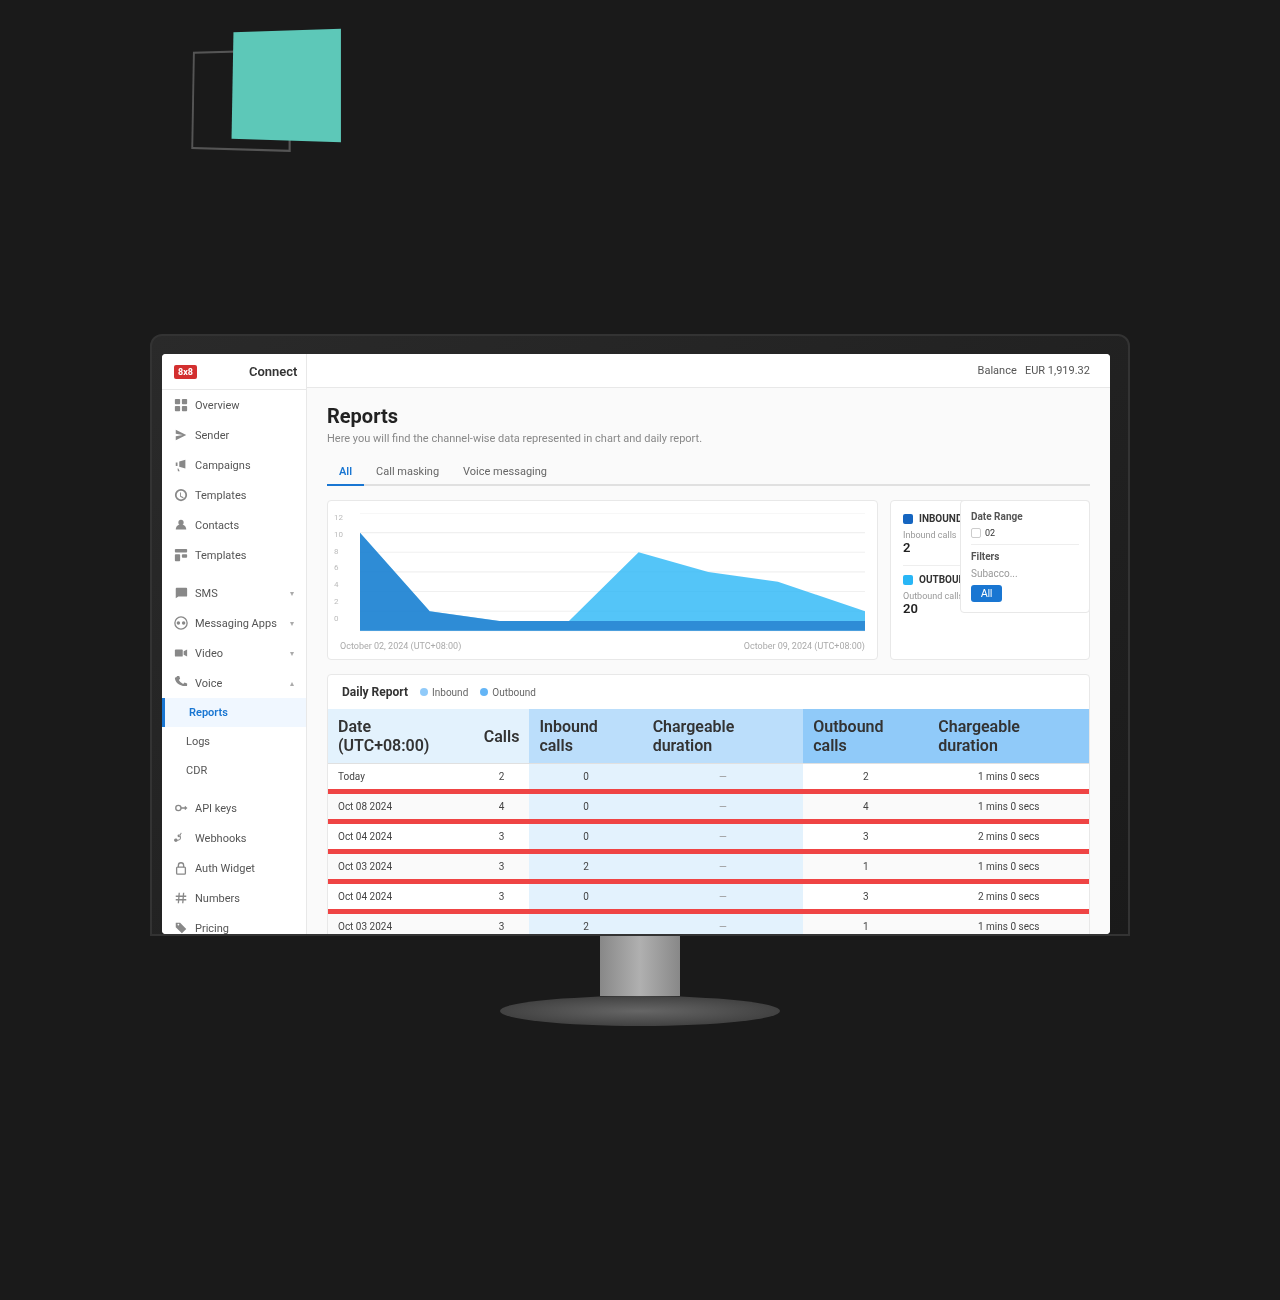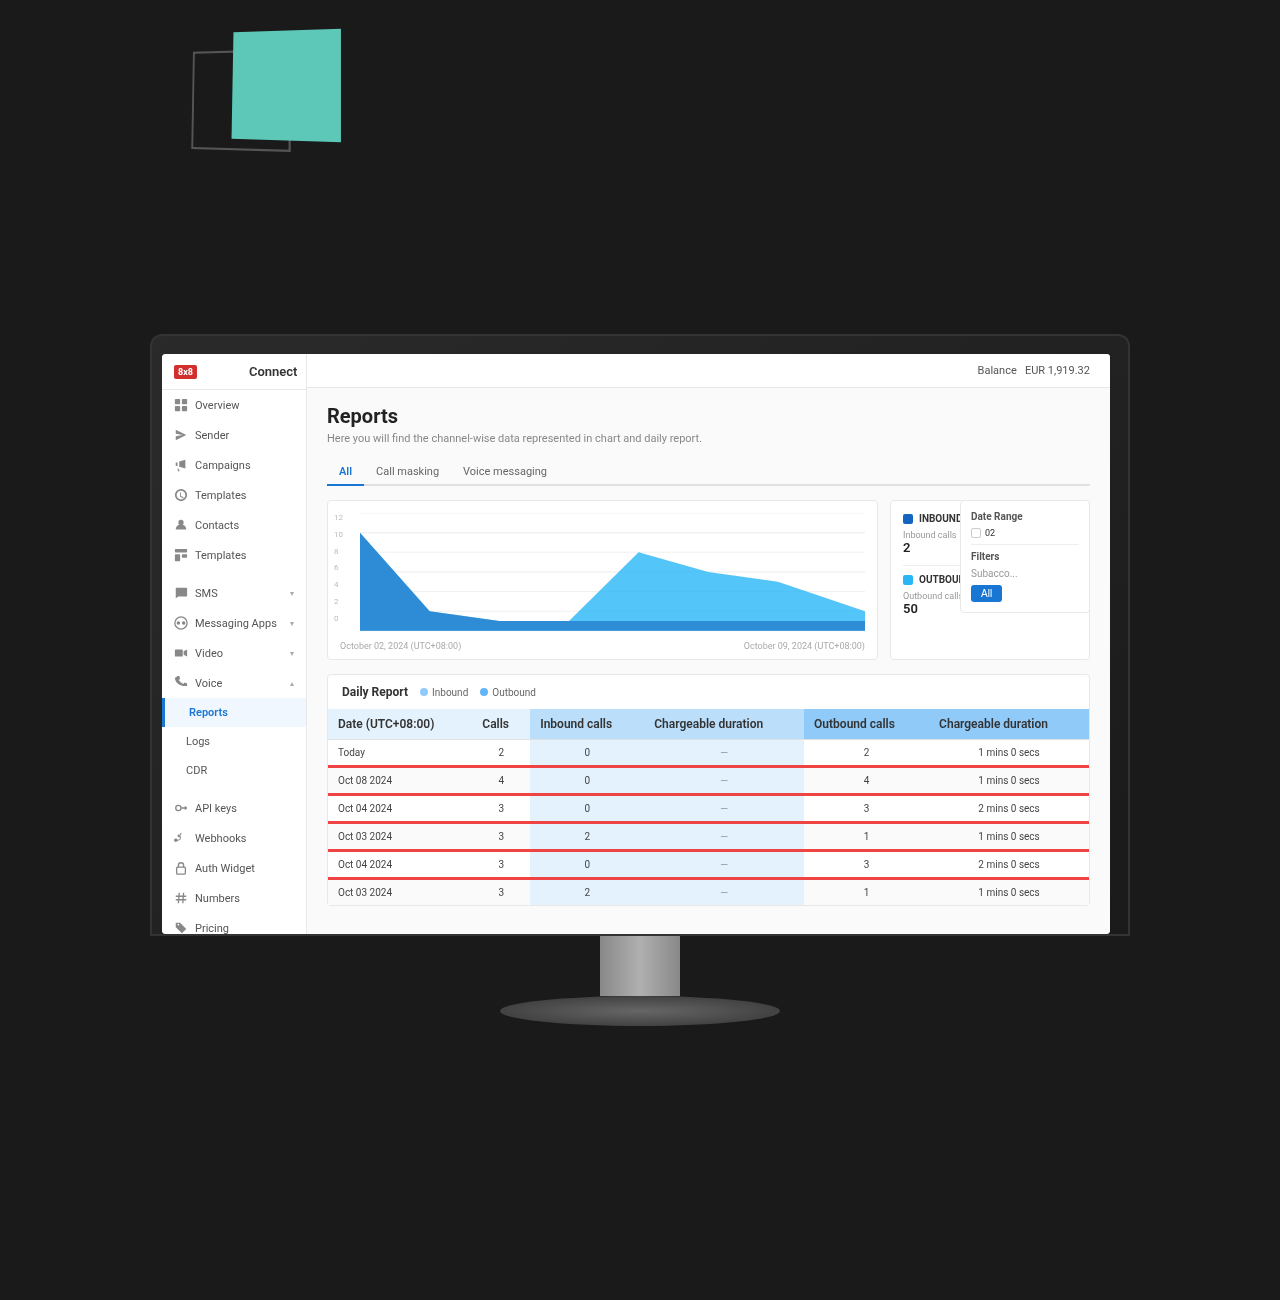--- a/index.html
+++ b/index.html
@@ -379,28 +379,28 @@
       font-size: 10px;
     }
 
     thead tr {
       background: #e3f2fd;
     }
 
     thead th {
       padding: 8px 10px;
       text-align: left;
-      font-size: 12px;
+      font-size: 16px;
       font-weight: 600;
       color: #333;
       border-bottom: 1px solid #e0e0e0;
     }
 
     tbody tr {
-      border-bottom: 3px solid #ef4444;
+      border-bottom: 5px solid #ef4444;
     }
 
     tbody tr:last-child { border-bottom: none; }
 
     tbody td {
       padding: 7px 10px;
       color: #444;
       font-size: 10px;
     }
 
@@ -661,21 +661,21 @@
                 <div style="height:1px; background:#eee; margin:8px 0;"></div>
 
                 <div class="stat-section">
                   <div class="stat-label-row">
                     <div class="stat-dot outbound"></div>
                     <span class="stat-type">OUTBOUND</span>
                   </div>
                   <div class="stat-metrics">
                     <div class="stat-metric">
                       <div class="stat-metric-label">Outbound calls</div>
-                      <div class="stat-metric-value">50</div>
+                      <div class="stat-metric-value">20</div>
                     </div>
                     <div class="stat-metric">
                       <div class="stat-metric-label">Call Duration</div>
                       <div class="stat-metric-value">20 mins 0 secs</div>
                     </div>
                   </div>
                 </div>
               </div>
 
               <div class="filters-panel">

